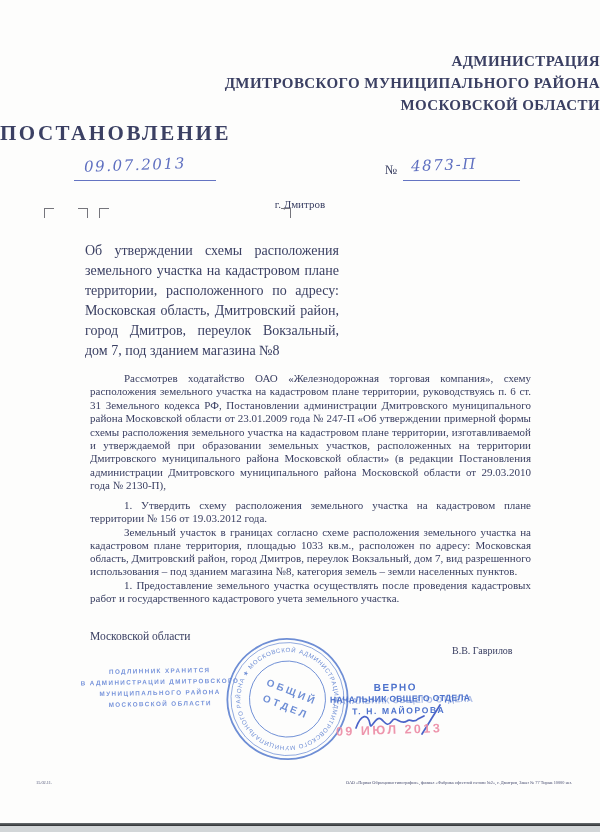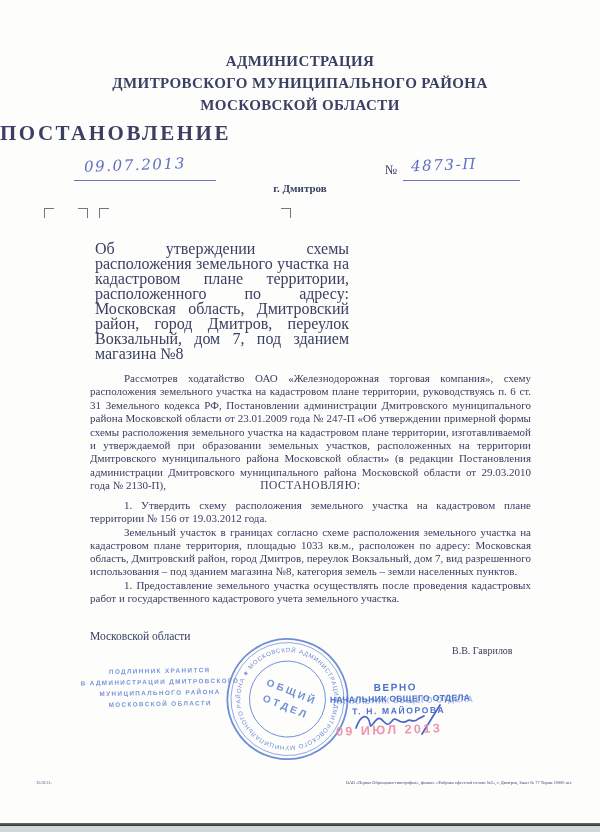--- a/index.html
+++ b/index.html
@@ -4,38 +4,38 @@
 <style>
   html,body{margin:0;padding:0;}
   .page{
     position:relative; width:600px; height:832px;
     background:#fdfdfc; overflow:hidden;
     font-family:"Liberation Serif","DejaVu Serif",serif;
     color:#3b4063;
   }
   .abs{position:absolute;}
   
-  .org-line{left:0;right:0;text-align:center;font-weight:bold;font-size:15px;letter-spacing:.4px;}
+  .org-line{left:0;right:0;text-align:right;font-weight:bold;font-size:15px;letter-spacing:.4px;}
   .doc-type{left:0;right:0;text-align:left;font-weight:bold;font-size:21px;letter-spacing:2.5px;}
   
   .hand-wrap{border-bottom:1.4px solid #6474c2;height:24px;}
   .handwriting{
     display:inline-block;
     font-family:"DejaVu Serif",serif;font-style:italic;
     color:#5e6fc0;font-size:15px;letter-spacing:1.6px;
     transform:rotate(-2deg);white-space:nowrap;
   }
   .num-label{font-size:13px;}
-  .place{left:0;right:0;text-align:center;font-weight:bold;font-size:11px;}
+  .place{left:0;right:0;text-align:center;font-weight:normal;font-size:11px;margin-top:16px;}
   
   .cmark{width:9px;height:9px;border:0 solid #75757c;}
   .cmark.tl{border-top-width:1.5px;border-left-width:1.5px;}
   .cmark.tr{border-top-width:1.5px;border-right-width:1.5px;}
   
-  .subject{left:95px;top:241px;width:254px;font-size:16px;line-height:15px;text-align:justify;}
+  .subject{left:85px;top:241px;width:254px;font-size:14px;line-height:20px;text-align:justify;}
   .preamble{left:90px;top:344px;width:441px;font-size:11px;line-height:13.4px;text-align:justify;text-indent:34px;margin-top:28px;}
   .resolve{left:90px;top:479px;width:441px;text-align:center;font-size:11.5px;letter-spacing:.6px;}
   .items{left:90px;top:499px;width:441px;font-size:11px;line-height:13.3px;text-align:justify;}
   .items p{margin:0;text-indent:34px;}
   .sig-title{left:90px;top:629px;width:310px;font-size:11.5px;line-height:15px;}
   .sig-name{left:452px;top:645px;font-size:10px;}
   
   .stamp-archive{
     left:70px;top:665px;width:180px;text-align:center;
     font-family:"Liberation Sans","DejaVu Sans",sans-serif;
@@ -88,21 +88,20 @@
 
   <div class="abs cmark tl" style="left:44px;top:208px"></div>
   <div class="abs cmark tr" style="left:78px;top:208px"></div>
   <div class="abs cmark tl" style="left:99px;top:208px"></div>
   <div class="abs cmark tr" style="left:281px;top:208px"></div>
 
   <div class="abs subject">Об утверждении схемы расположения земельного участка на кадастровом плане территории, расположенного по адресу: Московская область, Дмитровский район, город Дмитров, переулок Вокзальный, дом 7, под зданием магазина №8</div>
 
   <div class="abs preamble">Рассмотрев ходатайство ОАО «Железнодорожная торговая компания», схему расположения земельного участка на кадастровом плане территории, руководствуясь п. 6 ст. 31 Земельного кодекса РФ, Постановлении администрации Дмитровского муниципального района Московской области от 23.01.2009 года № 247-П «Об утверждении примерной формы схемы расположения земельного участка на кадастровом плане территории, изготавливаемой и утверждаемой при образовании земельных участков, расположенных на территории Дмитровского муниципального района Московской области» (в редакции Постановления администрации Дмитровского муниципального района Московской области от 29.03.2010 года № 2130-П),</div>
 
-  <div class="abs resolve">ПОСТАНОВЛЯЮ:</div>
 
   <div class="abs items">
     <p>1. Утвердить схему расположения земельного участка на кадастровом плане территории № 156 от 19.03.2012 года.</p>
     <p>Земельный участок в границах согласно схеме расположения земельного участка на кадастровом плане территория, площадью 1033 кв.м., расположен по адресу: Московская область, Дмитровский район, город Дмитров, переулок Вокзальный, дом 7, вид разрешенного использования – под зданием магазина №8, категория земель – земли населенных пунктов.</p>
     <p>1. Предоставление земельного участка осуществлять после проведения кадастровых работ и государственного кадастрового учета земельного участка.</p>
   </div>
 
   <div class="abs sig-title">
     <div>Московской области</div>
   </div>

